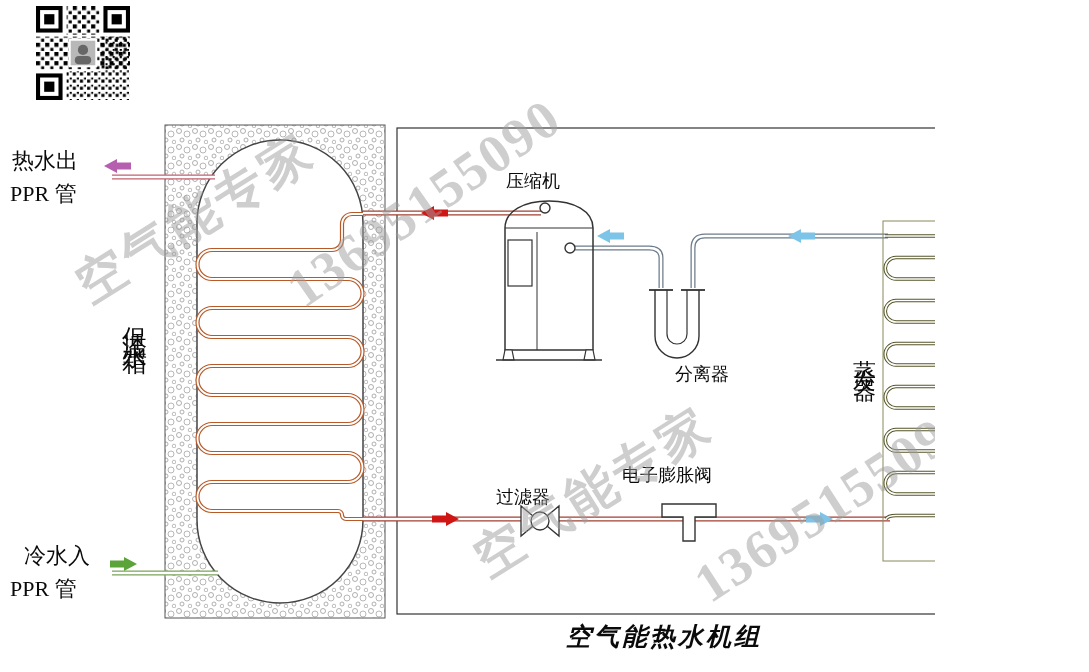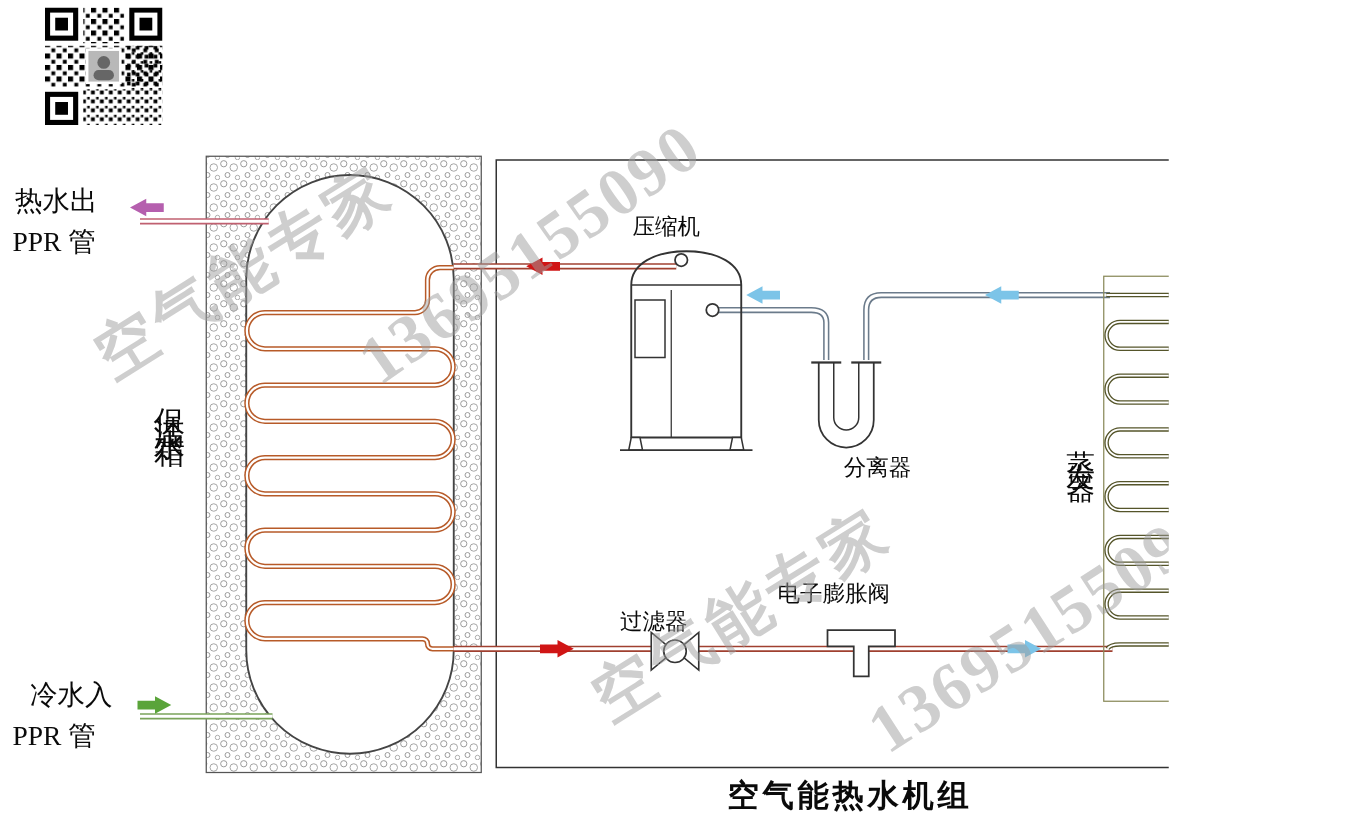--- a/index.html
+++ b/index.html
@@ -5,21 +5,21 @@
   html,body{margin:0;padding:0;background:#fff;}
   .stage{position:relative;width:935px;height:672px;background:#fff;overflow:hidden;
          font-family:"Liberation Serif","DejaVu Serif",serif;}
   svg.diagram{position:absolute;left:0;top:0;z-index:1;}
   .qr{position:absolute;left:36px;top:6px;z-index:2;}
   .lbl{position:absolute;z-index:3;color:#0a0a0a;white-space:nowrap;font-size:22px;}
   .lbl.small{font-size:18px;}
   .v{writing-mode:vertical-rl;text-orientation:upright;}
   .tank-label{left:118px;top:307px;font-size:25px;letter-spacing:8px;}
   .evap-label{left:849px;top:342px;font-size:23px;letter-spacing:10px;}
-  .caption{left:582px;top:620px;font-size:25px;font-weight:bold;letter-spacing:3px;}
+  .caption{left:566px;top:620px;font-size:25px;font-weight:bold;letter-spacing:3px;font-style:italic;}
   .wm{position:absolute;z-index:5;color:#9e9e9e;opacity:.5;font-weight:600;
       white-space:nowrap;pointer-events:none;}
   .wm1{left:195px;top:218px;font-size:50px;letter-spacing:4px;transform:translate(-50%,-50%) rotate(-32deg);}
   .wm2{left:424px;top:203px;font-size:54px;letter-spacing:2px;transform:translate(-50%,-50%) rotate(-35deg);}
   .wm3{left:593px;top:492px;font-size:50px;letter-spacing:4px;transform:translate(-50%,-50%) rotate(-32deg);}
   .wm4{left:834px;top:502px;font-size:54px;letter-spacing:2px;transform:translate(-50%,-50%) rotate(-33deg);}
 </style>
 </head>
 <body>
 

